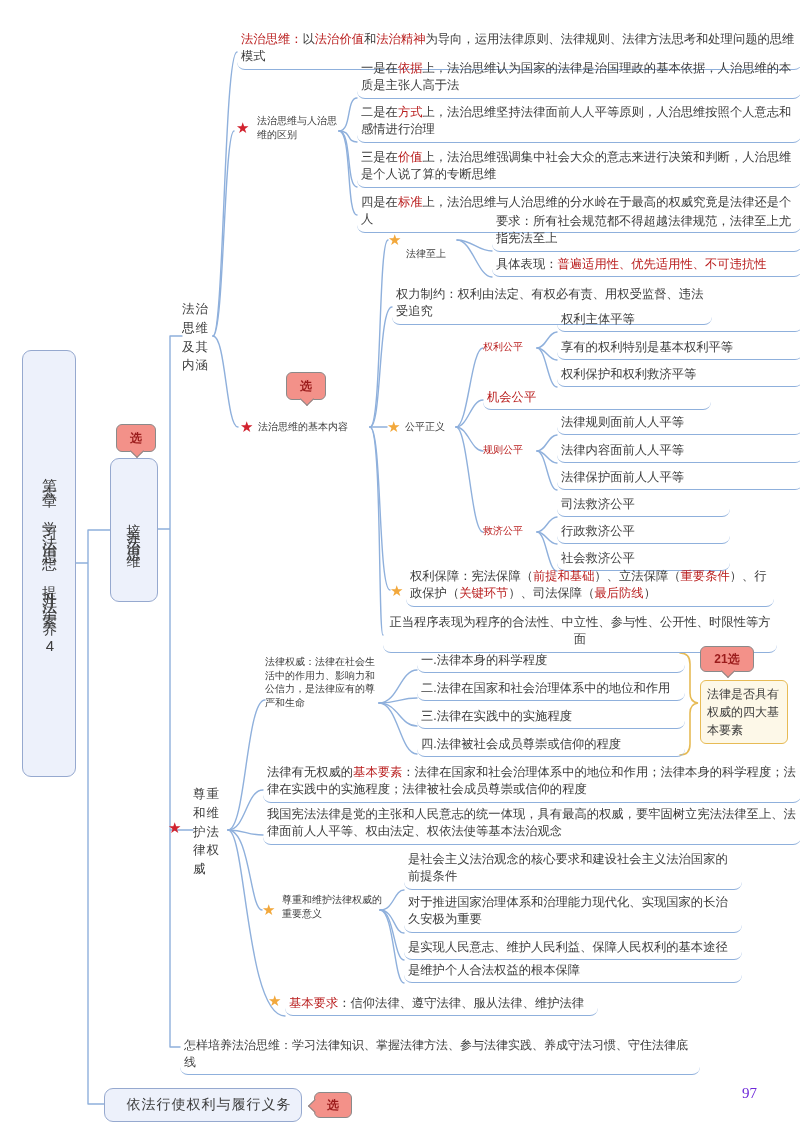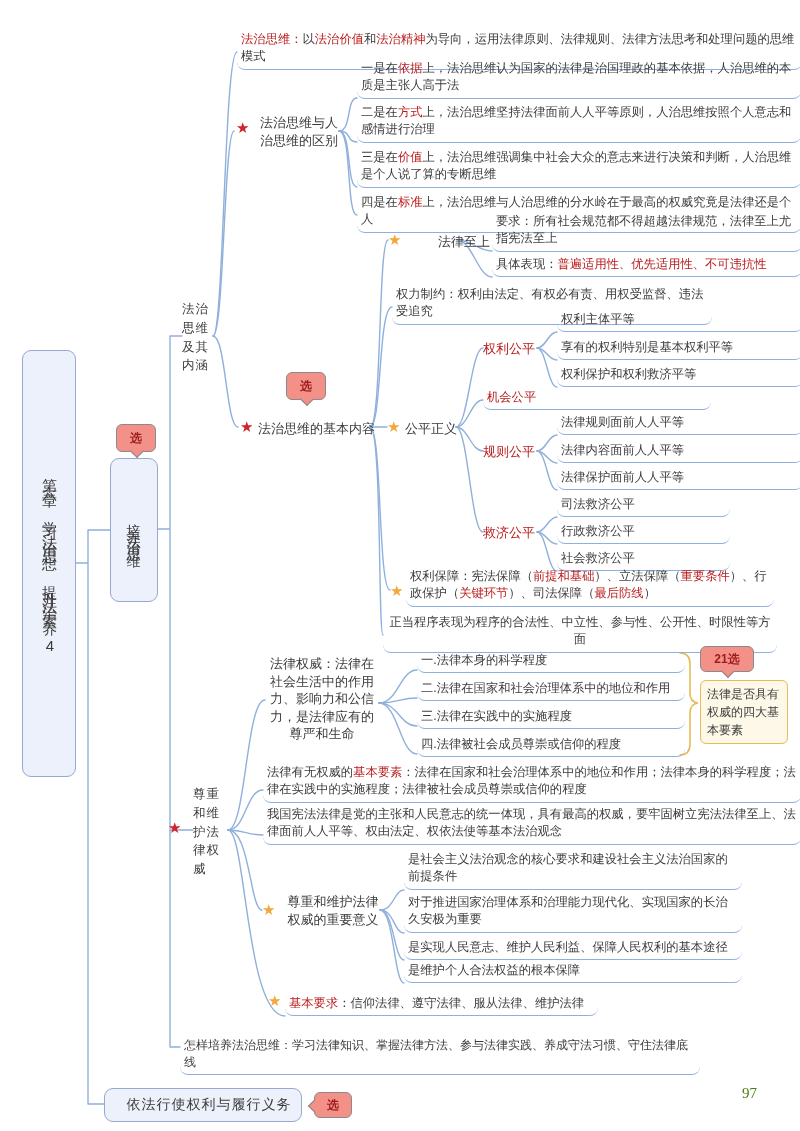--- a/index.html
+++ b/index.html
@@ -2,21 +2,21 @@
 <html><head>
 <meta charset="utf-8">
 <style>
   html,body{margin:0;padding:0;background:#ffffff;}
   .stage{position:relative;width:800px;height:1131px;background:#fff;overflow:hidden;
          font-family:"Liberation Sans","DejaVu Sans",sans-serif;color:#3c3c3c;}
   svg.wires{position:absolute;left:0;top:0;z-index:1;}
   .item{position:absolute;z-index:2;font-size:12.3px;line-height:1.42;
         border-bottom:1.5px solid #8fb0dc;border-radius:0 0 8px 8px;
         padding:0 4px 3px 4px;background:transparent;}
-  .label{position:absolute;z-index:2;font-size:13px;line-height:1.35;text-align:center;}
+  .label{position:absolute;z-index:2;font-size:10px;line-height:1.35;}
   .wlabel{position:absolute;z-index:2;font-size:12.5px;line-height:1.5;width:30px;
           word-break:break-all;letter-spacing:1px;}
   .red{color:#b91c1c;}
   .star{position:absolute;z-index:3;font-size:15px;line-height:1;}
   .star.s-red{color:#d2232f;}
   .star.s-yellow{color:#f2a83c;}
   .vbox{position:absolute;z-index:2;background:#edf1fb;border:1.3px solid #96a9cf;
         border-radius:9px;display:flex;align-items:center;justify-content:center;}
   .vtext{writing-mode:vertical-rl;text-orientation:upright;}
   .hboxtext{font-size:14px;letter-spacing:1px;margin-left:12px;}
@@ -26,21 +26,21 @@
   .tail-down{position:absolute;left:50%;bottom:-5px;width:9px;height:9px;margin-left:-4.5px;
          transform:rotate(45deg);background:#f39189;border-right:1px solid #8a8a8a;
          border-bottom:1px solid #8a8a8a;}
   .tail-left{position:absolute;left:-5px;top:50%;width:9px;height:9px;margin-top:-4.5px;
          transform:rotate(45deg);background:#f39189;border-left:1px solid #8a8a8a;
          border-bottom:1px solid #8a8a8a;}
   .note{position:absolute;z-index:3;background:#fdf8e8;border:1.5px solid #e7bb55;
         border-radius:6px;font-size:12px;line-height:1.5;padding:4px 6px;width:74px;
         word-break:break-all;}
   .pagenum{position:absolute;z-index:2;font-family:"Liberation Serif","DejaVu Serif",serif;
-        font-size:15px;color:#4d7c0f;}
+        font-size:15px;color:#6d28d9;}
 </style>
 </head>
 <body>
 
 <div class="stage">
 
   <svg class="wires" width="800" height="1131" viewBox="0 0 800 1131">
     <g fill="none" stroke="#8fb0dc" stroke-width="1.4" stroke-linecap="round">
 
       <path d="M74,563 H88 M88,530 V1104 M88,530 H110 M88,1104 H104"></path>
@@ -128,21 +128,21 @@
   <div class="item" style="left:357px;top:194px;width:436px;"><span>四是在</span><span class="red">标准</span><span>上，法治思维与人治思维的分水岭在于最高的权威究竟是法律还是个人</span></div>
 
   <div class="badge" style="left:286px;top:372px;width:38px;height:26px;">
     <span>选</span>
     <span class="tail-down"></span>
   </div>
   <span class="star s-red" style="left:240px;top:419px;">★</span>
   <div class="label" style="left:258px;top:420px;">法治思维的基本内容</div>
 
   <span class="star s-yellow" style="left:388px;top:232px;">★</span>
-  <div class="label" style="left:406px;top:233px;margin-left:32px;">法律至上</div>
+  <div class="label" style="left:406px;top:247px;">法律至上</div>
   <div class="item" style="left:492px;top:213px;width:302px;">要求：所有社会规范都不得超越法律规范，法律至上尤指宪法至上</div>
   <div class="item" style="left:492px;top:256px;width:302px;"><span>具体表现：</span><span class="red">普遍适用性、优先适用性、不可违抗性</span></div>
 
   <div class="item" style="left:392px;top:286px;width:312px;">权力制约：权利由法定、有权必有责、用权受监督、违法受追究</div>
 
   <span class="star s-yellow" style="left:387px;top:419px;">★</span>
   <div class="label" style="left:405px;top:420px;">公平正义</div>
 
   <div class="label red" style="left:483px;top:340px;">权利公平</div>
   <div class="item" style="left:557px;top:311px;width:238px;">权利主体平等</div>

